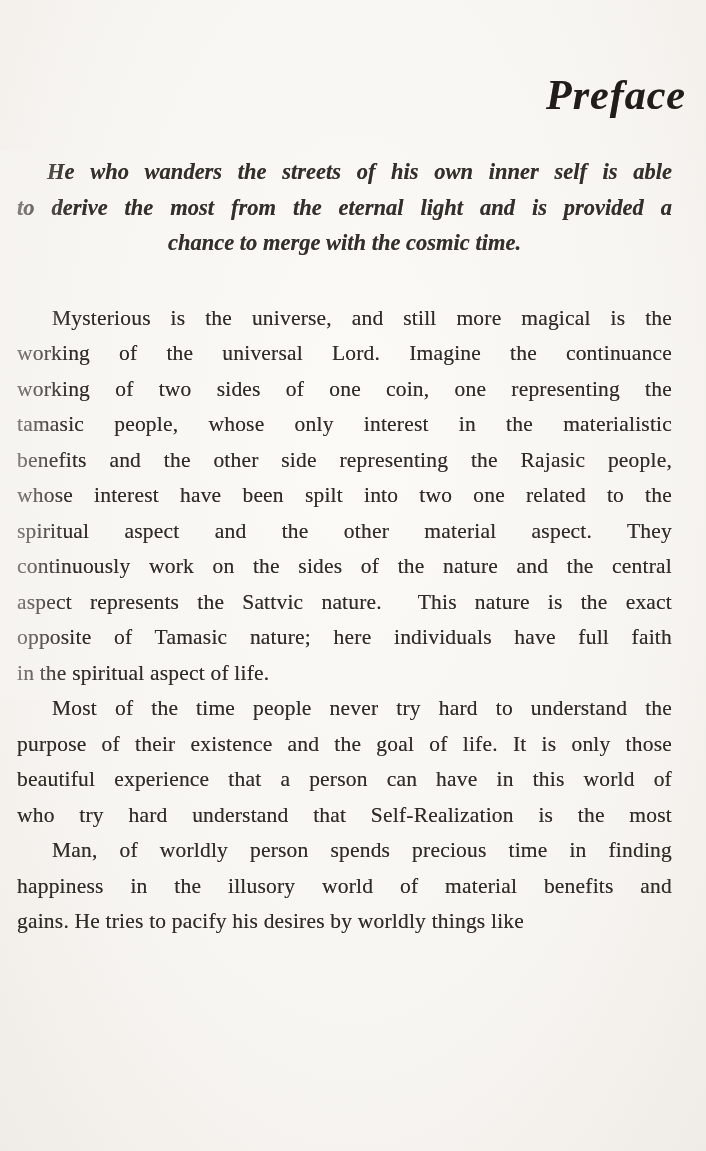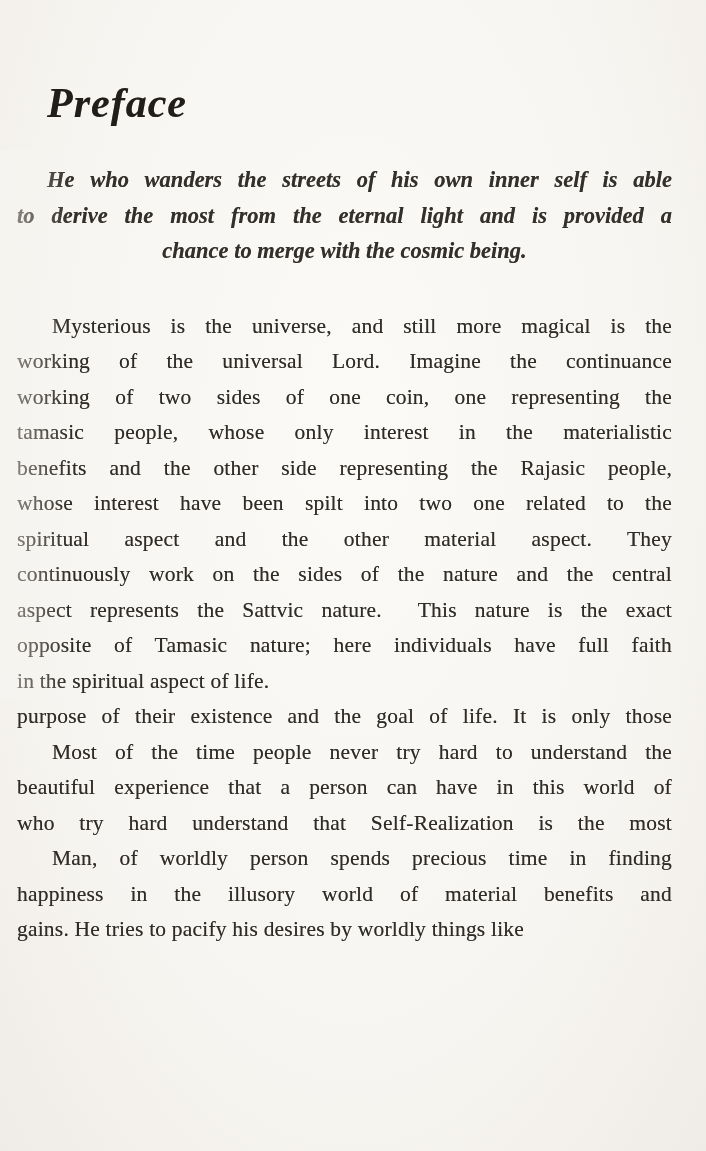--- a/index.html
+++ b/index.html
@@ -18,22 +18,22 @@
     position: relative;
     box-sizing: border-box;
     width: 706px;
     height: 1151px;
     padding: 68px 34px 0 17px;
     font-family: "Liberation Serif", "DejaVu Serif", serif;
     color: var(--ink);
     text-shadow: 0 0 0.5px rgba(47,43,39,0.55);
   }
   .title {
-    margin: 12px;
-    text-align: left;
+    margin: 4px;
+    text-align: right;
     transform: translateX(18px);
     font-style: italic;
     font-weight: bold;
     font-size: 42px;
     line-height: 46px;
     letter-spacing: 1px;
     color: var(--title-ink);
   }
   .epigraph {
     margin-top: 36px;
@@ -71,40 +71,40 @@
 </head>
 <body>
 
 <div class="page">
 
   <h1 class="title">Preface</h1>
 
   <div class="epigraph">
     <div class="eline e1">He who wanders the streets of his own inner self is able</div>
     <div class="eline e2">to derive the most from the eternal light and is provided a</div>
-    <div class="eline e3">chance to merge with the cosmic being.</div>
+    <div class="eline e3">chance to merge with the cosmic time.</div>
   </div>
 
   <div class="bodytext">
     <div class="para">
         <div class="line first">Mysterious is the universe, and still more magical is the</div>
         <div class="line">working of the universal Lord. Imagine the continuance</div>
         <div class="line">working of two sides of one coin, one representing the</div>
         <div class="line">tamasic people, whose only interest in the materialistic</div>
         <div class="line">benefits and the other side representing the Rajasic people,</div>
         <div class="line">whose interest have been spilt into two one related to the</div>
         <div class="line">spiritual aspect and the other material aspect. They</div>
         <div class="line">continuously work on the sides of the nature and the central</div>
         <div class="line">aspect represents the Sattvic nature.&nbsp; This nature is the exact</div>
         <div class="line">opposite of Tamasic nature; here individuals have full faith</div>
         <div class="line last">in the spiritual aspect of life.</div>
       </div>
     <div class="para">
+        <div class="line first">Most of the time people never try hard to understand the</div>
         <div class="line">purpose of their existence and the goal of life. It is only those</div>
-        <div class="line first">Most of the time people never try hard to understand the</div>
         <div class="line">beautiful experience that a person can have in this world of</div>
         <div class="line">who try hard understand that Self-Realization is the most</div>
       </div>
     <div class="para">
         <div class="line first">Man, of worldly person spends precious time in finding</div>
         <div class="line">happiness in the illusory world of material benefits and</div>
         <div class="line last">gains. He tries to pacify his desires by worldly things like</div>
       </div>
   </div>
 

